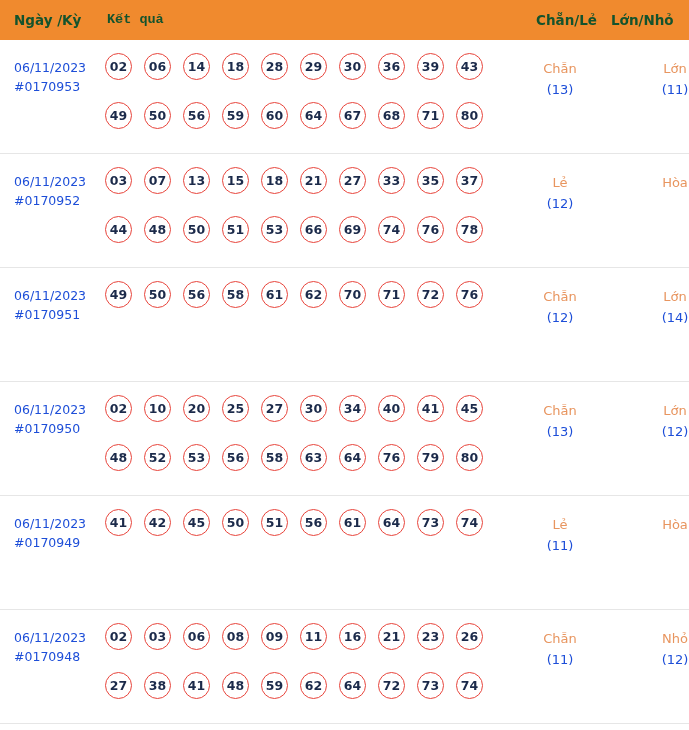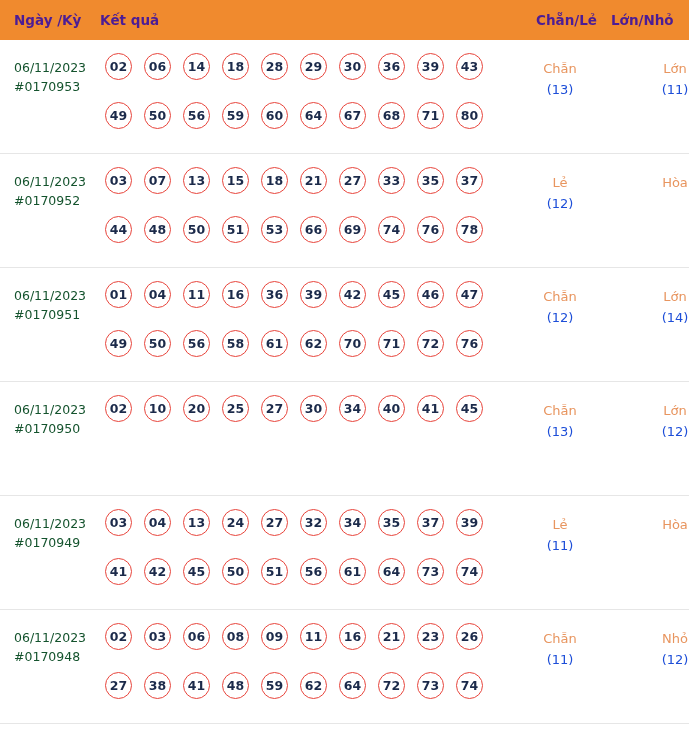--- a/index.html
+++ b/index.html
@@ -13,45 +13,45 @@
 
   
   .thead{
     height:40px;
     background:#f08a2e;
     position:relative;
   }
   .th{
     position:absolute;
     top:0;height:40px;line-height:40px;
-    color:#4c1d95;
+    color:#14532d;
     font-size:13.5px;
     font-weight:bold;
     white-space:nowrap;
   }
   .th-date{left:14px;}
-  .th-result{left:100px;}
+  .th-result{left:107px;font-family:Liberation Mono, monospace;}
   .th-oddeven{left:536px;}
   .th-bigsmall{left:611px;}
 
   
   .tbody{position:relative;}
   .row{
     position:relative;
     height:114px;
     border-bottom:1px solid #e6e6e6;
     box-sizing:border-box;
   }
   .row:last-child{border-bottom:1px solid #e6e6e6;}
 
   .cell-date{
     position:absolute;
     left:14px;top:18px;
     width:88px;
-    color:#14532d;
+    color:#1d4ed8;
     font-size:12.5px;
     line-height:19px;
     white-space:nowrap;
   }
   .cell-date .issue{display:block;}
 
   .cell-balls{
     position:absolute;
     left:105px;top:13px;
     width:400px;
@@ -118,38 +118,37 @@
         <div class="cell-balls">
           <div class="ball-line"><span class="ball">03</span><span class="ball">07</span><span class="ball">13</span><span class="ball">15</span><span class="ball">18</span><span class="ball">21</span><span class="ball">27</span><span class="ball">33</span><span class="ball">35</span><span class="ball">37</span></div>
           <div class="ball-line"><span class="ball">44</span><span class="ball">48</span><span class="ball">50</span><span class="ball">51</span><span class="ball">53</span><span class="ball">66</span><span class="ball">69</span><span class="ball">74</span><span class="ball">76</span><span class="ball">78</span></div>
         </div>
         <div class="cell-stat cell-oddeven"><span>Lẻ</span><span class="count">(12)</span></div>
         <div class="cell-stat cell-bigsmall"><span>Hòa</span><span class="count"></span></div>
       </div>
       <div class="row">
         <div class="cell-date"><span>06/11/2023</span><span class="issue">#0170951</span></div>
         <div class="cell-balls">
-          <div class="ball-line"><span class="ball">01</span><span class="ball">04</span><span class="ball">11</span><span class="ball">16</span><span class="ball">36</span><span class="ball">39</span><span class="ball">42</span><span class="ball">45</span><span class="ball">46</span><span class="ball">47</span></div>
           <div class="ball-line"><span class="ball">49</span><span class="ball">50</span><span class="ball">56</span><span class="ball">58</span><span class="ball">61</span><span class="ball">62</span><span class="ball">70</span><span class="ball">71</span><span class="ball">72</span><span class="ball">76</span></div>
         </div>
         <div class="cell-stat cell-oddeven"><span>Chẵn</span><span class="count">(12)</span></div>
         <div class="cell-stat cell-bigsmall"><span>Lớn</span><span class="count">(14)</span></div>
       </div>
       <div class="row">
         <div class="cell-date"><span>06/11/2023</span><span class="issue">#0170950</span></div>
         <div class="cell-balls">
           <div class="ball-line"><span class="ball">02</span><span class="ball">10</span><span class="ball">20</span><span class="ball">25</span><span class="ball">27</span><span class="ball">30</span><span class="ball">34</span><span class="ball">40</span><span class="ball">41</span><span class="ball">45</span></div>
+          <div class="ball-line"><span class="ball">48</span><span class="ball">52</span><span class="ball">53</span><span class="ball">56</span><span class="ball">58</span><span class="ball">63</span><span class="ball">64</span><span class="ball">76</span><span class="ball">79</span><span class="ball">80</span></div>
         </div>
         <div class="cell-stat cell-oddeven"><span>Chẵn</span><span class="count">(13)</span></div>
         <div class="cell-stat cell-bigsmall"><span>Lớn</span><span class="count">(12)</span></div>
       </div>
       <div class="row">
         <div class="cell-date"><span>06/11/2023</span><span class="issue">#0170949</span></div>
         <div class="cell-balls">
-          <div class="ball-line"><span class="ball">03</span><span class="ball">04</span><span class="ball">13</span><span class="ball">24</span><span class="ball">27</span><span class="ball">32</span><span class="ball">34</span><span class="ball">35</span><span class="ball">37</span><span class="ball">39</span></div>
           <div class="ball-line"><span class="ball">41</span><span class="ball">42</span><span class="ball">45</span><span class="ball">50</span><span class="ball">51</span><span class="ball">56</span><span class="ball">61</span><span class="ball">64</span><span class="ball">73</span><span class="ball">74</span></div>
         </div>
         <div class="cell-stat cell-oddeven"><span>Lẻ</span><span class="count">(11)</span></div>
         <div class="cell-stat cell-bigsmall"><span>Hòa</span><span class="count"></span></div>
       </div>
       <div class="row">
         <div class="cell-date"><span>06/11/2023</span><span class="issue">#0170948</span></div>
         <div class="cell-balls">
           <div class="ball-line"><span class="ball">02</span><span class="ball">03</span><span class="ball">06</span><span class="ball">08</span><span class="ball">09</span><span class="ball">11</span><span class="ball">16</span><span class="ball">21</span><span class="ball">23</span><span class="ball">26</span></div>
           <div class="ball-line"><span class="ball">27</span><span class="ball">38</span><span class="ball">41</span><span class="ball">48</span><span class="ball">59</span><span class="ball">62</span><span class="ball">64</span><span class="ball">72</span><span class="ball">73</span><span class="ball">74</span></div>

